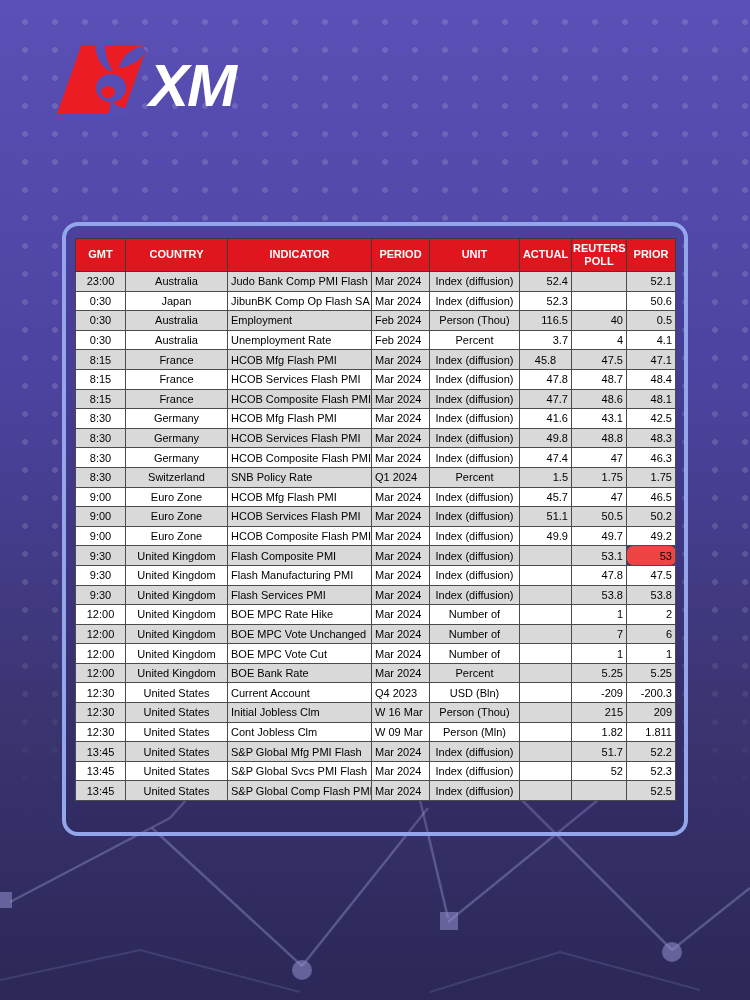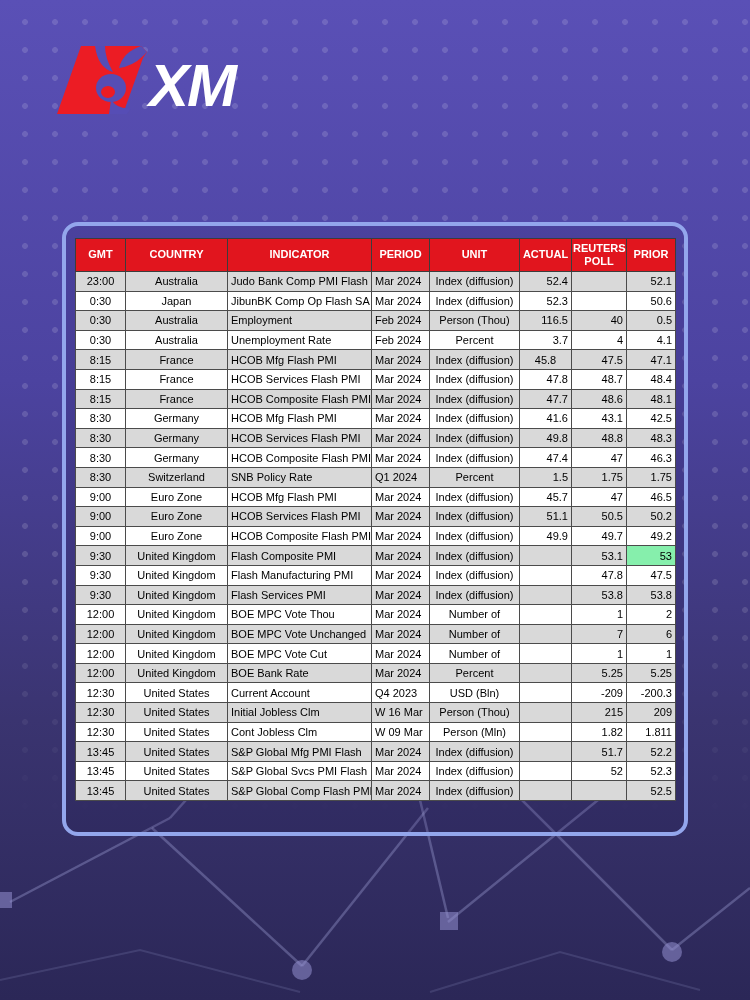--- a/index.html
+++ b/index.html
@@ -246,21 +246,21 @@
           <td class="a-r" style="background: rgb(255, 255, 255);">49.2</td>
         </tr>
         <tr>
           <td class="a-c" style="background: rgb(217, 217, 217);">9:30</td>
           <td class="a-c" style="background: rgb(217, 217, 217);">United Kingdom</td>
           <td class="a-l" style="background: rgb(217, 217, 217);">Flash Composite PMI</td>
           <td class="a-l" style="background: rgb(217, 217, 217);">Mar 2024</td>
           <td class="a-c" style="background: rgb(217, 217, 217);">Index (diffusion)</td>
           <td class="a-r" style="background: rgb(217, 217, 217);"></td>
           <td class="a-r" style="background: rgb(217, 217, 217);">53.1</td>
-          <td class="a-r" style="background: #86efac;">53</td>
+          <td class="a-r" style="background: #ef4444; border-radius: 6px;">53</td>
         </tr>
         <tr>
           <td class="a-c" style="background: rgb(255, 255, 255);">9:30</td>
           <td class="a-c" style="background: rgb(255, 255, 255);">United Kingdom</td>
           <td class="a-l" style="background: rgb(255, 255, 255);">Flash Manufacturing PMI</td>
           <td class="a-l" style="background: rgb(255, 255, 255);">Mar 2024</td>
           <td class="a-c" style="background: rgb(255, 255, 255);">Index (diffusion)</td>
           <td class="a-r" style="background: rgb(255, 255, 255);"></td>
           <td class="a-r" style="background: rgb(255, 255, 255);">47.8</td>
           <td class="a-r" style="background: rgb(255, 255, 255);">47.5</td>
@@ -271,21 +271,21 @@
           <td class="a-l" style="background: rgb(217, 217, 217);">Flash Services PMI</td>
           <td class="a-l" style="background: rgb(217, 217, 217);">Mar 2024</td>
           <td class="a-c" style="background: rgb(217, 217, 217);">Index (diffusion)</td>
           <td class="a-r" style="background: rgb(217, 217, 217);"></td>
           <td class="a-r" style="background: rgb(217, 217, 217);">53.8</td>
           <td class="a-r" style="background: rgb(217, 217, 217);">53.8</td>
         </tr>
         <tr>
           <td class="a-c" style="background: rgb(255, 255, 255);">12:00</td>
           <td class="a-c" style="background: rgb(255, 255, 255);">United Kingdom</td>
-          <td class="a-l" style="background: rgb(255, 255, 255);">BOE MPC Vote Thou</td>
+          <td class="a-l" style="background: rgb(255, 255, 255);">BOE MPC Rate Hike</td>
           <td class="a-l" style="background: rgb(255, 255, 255);">Mar 2024</td>
           <td class="a-c" style="background: rgb(255, 255, 255);">Number of</td>
           <td class="a-r" style="background: rgb(255, 255, 255);"></td>
           <td class="a-r" style="background: rgb(255, 255, 255);">1</td>
           <td class="a-r" style="background: rgb(255, 255, 255);">2</td>
         </tr>
         <tr>
           <td class="a-c" style="background: rgb(217, 217, 217);">12:00</td>
           <td class="a-c" style="background: rgb(217, 217, 217);">United Kingdom</td>
           <td class="a-l" style="background: rgb(217, 217, 217);">BOE MPC Vote Unchanged</td>

